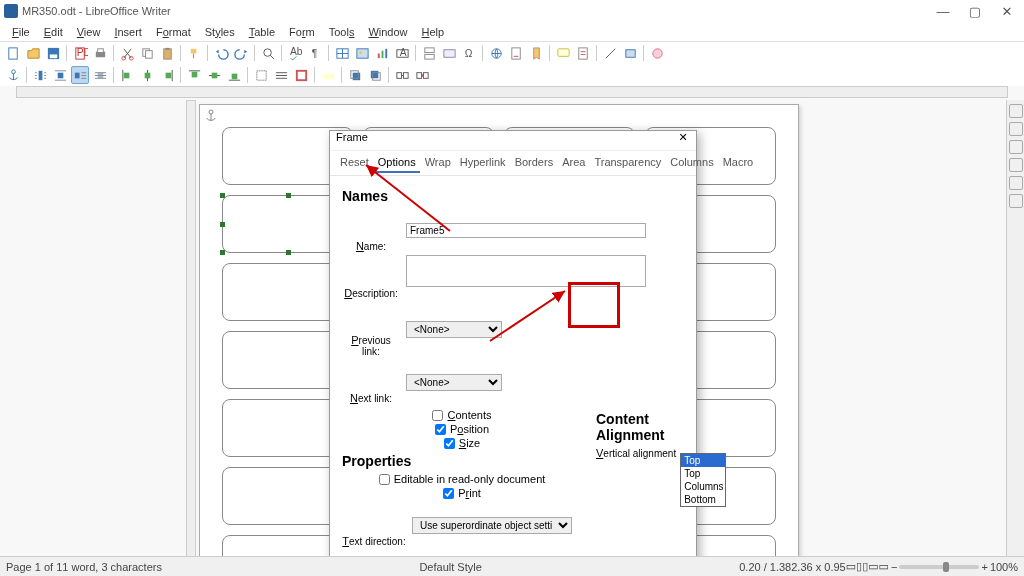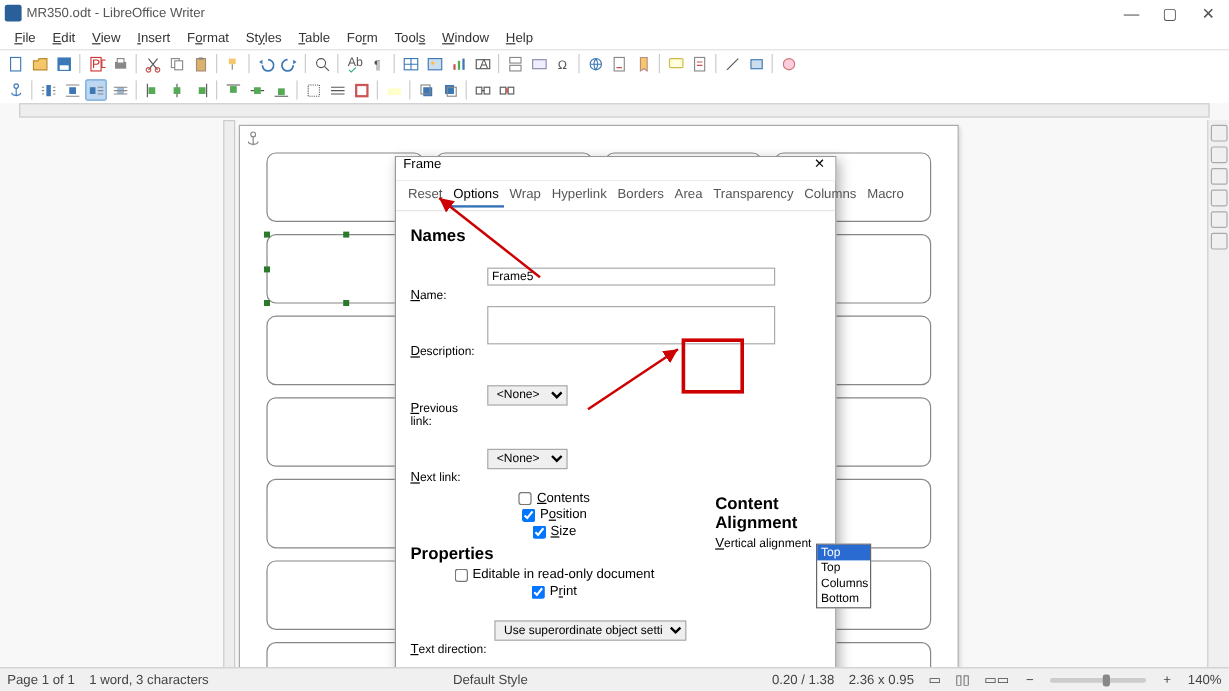--- a/index.html
+++ b/index.html
@@ -30,41 +30,41 @@
 .frame-cell.selected { position: relative; }
 .frame-cell.selected .handle { position: absolute; width: 5px; height: 5px; background: #2a7a2a; }
 .frame-cell.selected .h1 { top: -3px; left: -3px; } .frame-cell.selected .h2 { top: -3px; right: -3px; }
 .frame-cell.selected .h3 { bottom: -3px; left: -3px; } .frame-cell.selected .h4 { bottom: -3px; right: -3px; }
 .frame-cell.selected .h5 { top: -3px; left: 50%; margin-left:-2px; } .frame-cell.selected .h6 { bottom: -3px; left: 50%; margin-left:-2px;}
 .frame-cell.selected .h7 { top: 50%; left: -3px; margin-top:-2px;} .frame-cell.selected .h8 { top: 50%; right: -3px; margin-top:-2px;}
 
 .sidebar-right { position: absolute; right: 0; top: 14px; width: 18px; background: #f0f0f0; border-left: 1px solid #ccc; height: 460px; display: flex; flex-direction: column; gap: 4px; padding-top: 4px; align-items: center; }
 .sidebar-right .sbtn { width: 14px; height: 14px; border: 1px solid #aaa; border-radius: 2px; }
 
-.statusbar { position: absolute; bottom: 0; left: 0; right: 0; height: 20px; background: #f0f0f0; border-top: 1px solid #ccc; display: flex; align-items: center; padding: 0 6px; font-size: 10px; color: #444; gap: 12px; }
+.statusbar { position: absolute; bottom: 0; left: 0; right: 0; height: 20px; background: #f0f0f0; border-top: 1px solid #ccc; display: flex; align-items: center; padding: 0 6px; font-size: 10px; color: #444; }
 .statusbar .flex { flex: 1; }
 .zoom-slider { width: 80px; height: 4px; background: #ccc; position: relative; border-radius: 2px; }
 .zoom-slider .knob { position: absolute; top: -3px; left: 55%; width: 6px; height: 10px; background: #888; border-radius: 2px; }
 
 .dialog { position: absolute; left: 329px; top: 130px; width: 368px; background: #fff; border: 1px solid #999; box-shadow: 3px 3px 10px rgba(0,0,0,0.3); }
 .dialog .dlg-title { height: 20px; display: flex; padding: 0 6px; background: #fff; border-bottom: 1px solid #eee; }
 .dialog .dlg-title span.t { flex: 1; font-size: 11px; }
 .dialog .dlg-title .close { width: 14px; height: 14px; text-align: center; line-height: 13px; cursor: pointer; }
 .dialog .tabs { display: flex; gap: 1px; padding: 2px 6px; border-bottom: 1px solid #e5e5e5; font-size: 10px; }
 .dialog .tabs span { padding: 3px 4px; color: #555; }
 .dialog .tabs span.active { color: #000; border-bottom: 2px solid #3874b8; }
 .dialog .body { padding: 8px 12px 12px 12px; }
 .group-label { font-weight: bold; font-size: 14px; margin: 4px 0 4px 0; }
 .row { display: flex; align-items: center; margin: 3px 0; }
-.row .lbl { width: 64px; text-align: left; padding-right: 6px; font-size: 10px; margin-top: 32px; }
+.row .lbl { width: 64px; text-align: center; padding-right: 6px; font-size: 10px; margin-top: 32px; }
 .row .lbl u { text-decoration: underline; }
 .row input[type=text], .row select, .row textarea { border: 1px solid #aaa; font-size: 10px; padding: 1px 3px; }
 .row input.name { width: 240px; }
 .row textarea.desc { width: 240px; height: 32px; resize: none; }
-.row select.link { width: 67px; }
+.row select.link { width: 96px; }
 .chk-row { display: flex; align-items: center; gap: 4px; margin: 2px 0 2px 10px; font-size: 10px; justify-content: center; }
 .chk-row input { width: 11px; height: 11px; }
 .cols { display: flex; gap: 24px; }
 .left-col { flex: 1; }
 .right-col { width: 130px; }
 .valign-select { position: relative; }
 .dropdown-open { position: absolute; left: 0; top: 0; width: 46px; background: #fff; border: 1px solid #666; z-index: 5; }
 .dropdown-open .opt { padding: 0 3px; font-size: 10px; line-height: 13px; }
 .dropdown-open .opt.sel { background: #2a6bd1; color: #fff; }
 .red-box { position: absolute; border: 3px solid #c00; pointer-events: none; }
@@ -585,14 +585,14 @@
   <span>0.20 / 1.38</span>
   <span>2.36 x 0.95</span>
   <span>▭</span>
   <span>▯▯</span>
   <span>▭▭</span>
   <span style="padding:0 2px">−</span>
   <div class="zoom-slider">
       <div class="knob"></div>
     </div>
   <span style="padding:0 2px">+</span>
-  <span>140%</span>
+  <span>100%</span>
 </div>
 
 </body></html>

